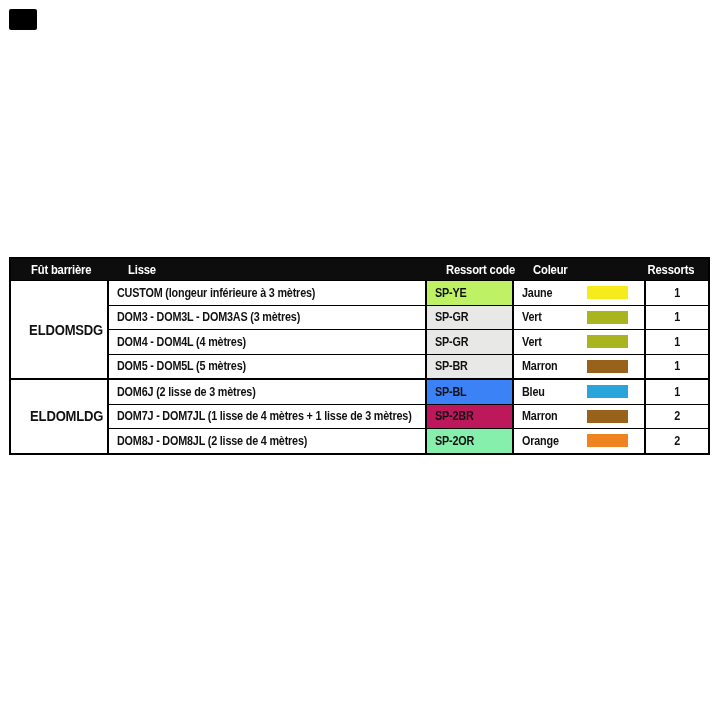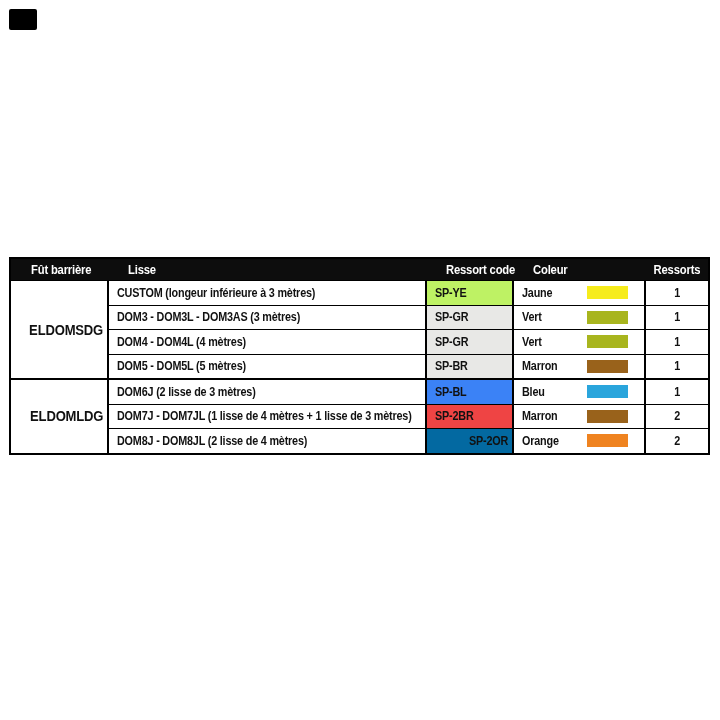--- a/index.html
+++ b/index.html
@@ -15,21 +15,21 @@
   .tbl-wrap{position:absolute;left:9px;top:257px;}
   table{
     border-collapse:collapse;table-layout:fixed;width:699px;
     border:2.5px solid #000;
   }
   th{
     background:#0d0d0d;color:#fff;text-align:left;
     font-size:12.5px;font-weight:bold;height:21px;
     padding:0 0 0 20px;white-space:nowrap;overflow:visible;
   }
-  th.center{text-align:center;padding:0;}
+  th.center{padding:0;}
   td{
     border-top:1.5px solid #000;border-left:2px solid #000;
     height:23.5px;font-size:12px;font-weight:bold;
     padding:0 0 0 8px;white-space:nowrap;overflow:visible;
     vertical-align:middle;
   }
   tr.group-sep td{border-top-width:2.5px;}
   td.group{
     text-align:right;padding:0;font-size:14.5px;letter-spacing:-0.2px;
     border-left:none;
@@ -125,32 +125,32 @@
       <td class="couleur">
         <div class="couleur-inner">
           <span class="cnd">Bleu</span>
           <span class="swatch" style="background-color: rgb(42, 165, 220);"></span>
         </div>
       </td>
       <td class="num"><span class="cndc">1</span></td>
     </tr>
     <tr>
       <td><span class="cnd">DOM7J - DOM7JL (1 lisse de 4 mètres + 1 lisse de 3 mètres)</span></td>
-      <td class="code" style="background-color: #ef4444;"><span class="cnd">SP-2BR</span></td>
+      <td class="code" style="background-color: #be185d;"><span class="cnd">SP-2BR</span></td>
       <td class="couleur">
         <div class="couleur-inner">
           <span class="cnd">Marron</span>
           <span class="swatch" style="background-color: rgb(153, 98, 27);"></span>
         </div>
       </td>
       <td class="num"><span class="cndc">2</span></td>
     </tr>
     <tr>
       <td><span class="cnd">DOM8J - DOM8JL (2 lisse de 4 mètres)</span></td>
-      <td class="code" style="background-color: #0369a1; text-align: right;"><span class="cnd">SP-2OR</span></td>
+      <td class="code" style="background-color: #86efac;"><span class="cnd">SP-2OR</span></td>
       <td class="couleur">
         <div class="couleur-inner">
           <span class="cnd">Orange</span>
           <span class="swatch" style="background-color: rgb(239, 131, 32);"></span>
         </div>
       </td>
       <td class="num"><span class="cndc">2</span></td>
     </tr>
   </tbody>
     </table>

